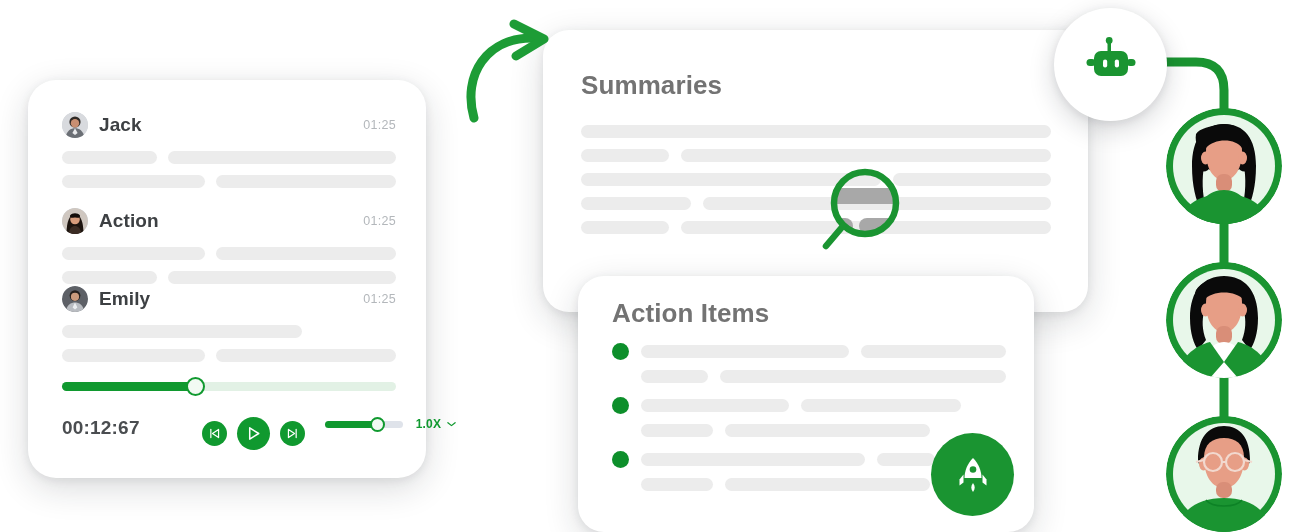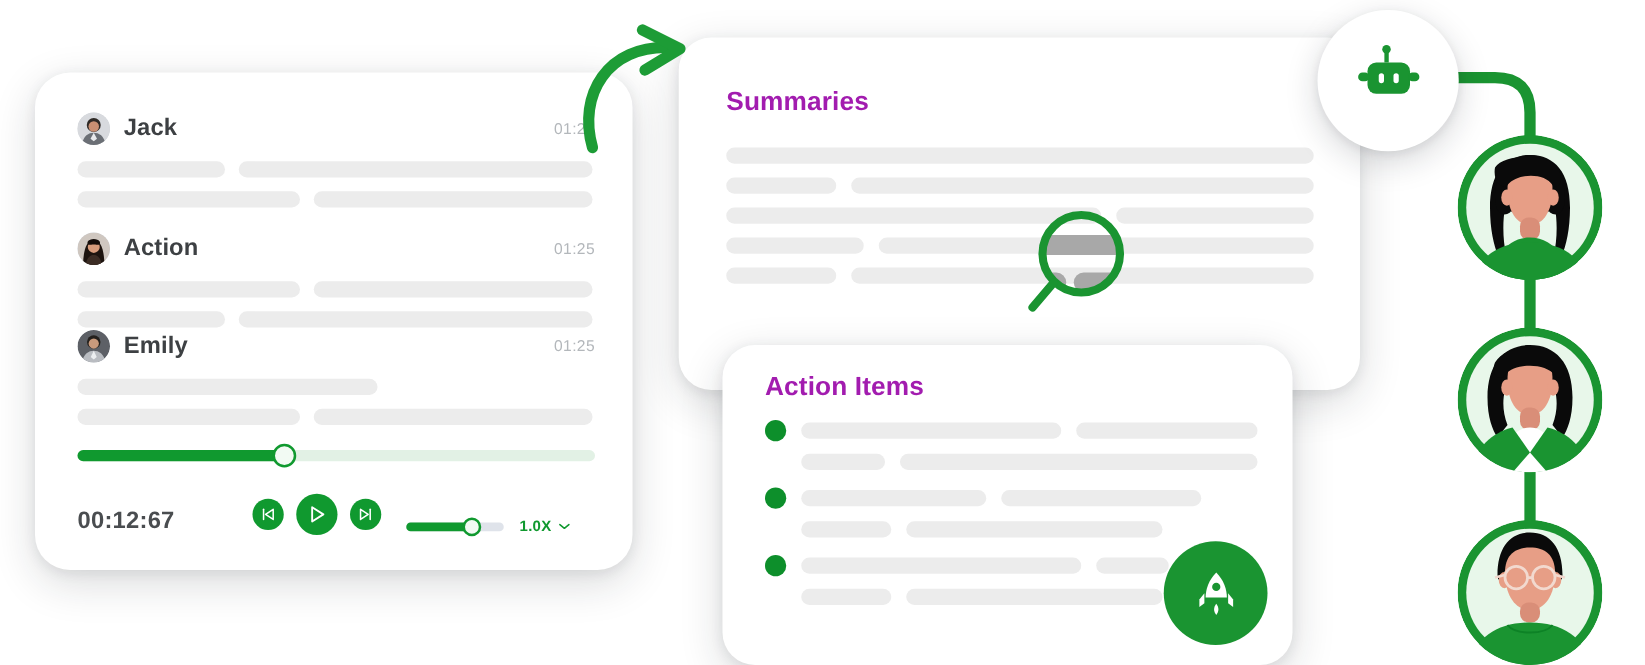--- a/index.html
+++ b/index.html
@@ -14,21 +14,21 @@
 
   
   .card {
     position: absolute;
     background: #ffffff;
     border-radius: 26px;
     box-shadow: 0 10px 34px rgba(22,30,40,.16), 0 2px 10px rgba(22,30,40,.08);
   }
 
   
-  #transcript-card { left: 28px; top: 58px; width: 478px; height: 398px; border-radius: 28px; z-index: 30; }
+  #transcript-card { left: 28px; top: 80px; width: 398px; height: 398px; border-radius: 28px; z-index: 30; }
   .tc-inner { padding: 30px 30px 0 34px; }
 
   .speaker-row { display: flex; align-items: center; height: 30px; }
   .avatar-sm {
     width: 26px; height: 26px; border-radius: 50%;
     flex: 0 0 26px; overflow: hidden; position: relative;
     background: #cfd3d8;
   }
   .avatar-sm svg { display: block; width: 26px; height: 26px; }
   .speaker-name {
@@ -44,21 +44,21 @@
   
   .player { position: absolute; left: 0; right: 0; bottom: 0; padding: 0 30px 28px 34px; }
   .seek-wrap { position: relative; height: 9px; margin-bottom: 26px; }
   .seek-track { position: absolute; inset: 0; border-radius: 6px; background: #e2f1e5; }
   .seek-fill { position: absolute; left: 0; top: 0; bottom: 0; width: 40%; border-radius: 6px; background: #10992f; }
   .seek-knob {
     position: absolute; left: 40%; top: 50%; width: 19px; height: 19px;
     margin-left: -9.5px; margin-top: -9.5px; border-radius: 50%;
     background: #f2faf3; border: 2.5px solid #10992f;
   }
-  .ctl-bar { display: flex; align-items: flex-end; }
+  .ctl-bar { display: flex; align-items: flex-start; }
   .elapsed { font-size: 19px; font-weight: 700; color: #4a4d50; letter-spacing: .2px; }
   .transport { display: flex; align-items: center; gap: 10px; margin-left: 62px; }
   .rbtn {
     background: #10992f; border-radius: 50%;
     display: flex; align-items: center; justify-content: center;
   }
   .rbtn.sm { width: 25px; height: 25px; }
   .rbtn.lg { width: 33px; height: 33px; }
   .speed-wrap { display: flex; align-items: center; margin-left: 20px; }
   .speed-slider { position: relative; width: 78px; height: 7px; }
@@ -68,21 +68,21 @@
     position: absolute; left: 68%; top: 50%; width: 15px; height: 15px;
     margin-left: -7.5px; margin-top: -7.5px; border-radius: 50%;
     background: #f2faf3; border: 2px solid #10992f;
   }
   .speed-label { font-size: 12px; font-weight: 700; color: #10992f; margin-left: 13px; letter-spacing: .2px; }
   .speed-caret { margin-left: 6px; color: #10992f; display: flex; align-items: center; }
 
   
   #summaries-card { left: 543px; top: 30px; width: 545px; height: 282px; z-index: 20; }
   .sum-inner { padding: 40px 30px 0 38px; }
-  .card-title { font-size: 21px; font-weight: 700; color: #a21caf; letter-spacing: .1px; }
+  .card-title { font-size: 26px; font-weight: 700; color: #737373; letter-spacing: .1px; }
   .sum-rows { margin-top: 24px; }
   .sum-row { display: flex; gap: 12px; margin-bottom: 11px; }
 
   
   .magnifier { position: absolute; left: 258px; top: 132px; width: 110px; height: 112px; pointer-events: none; }
 
   
   #action-card { left: 578px; top: 276px; width: 456px; height: 256px; z-index: 40; }
   .act-inner { padding: 22px 28px 0 34px; }
   .act-group { margin-top: 14px; }

